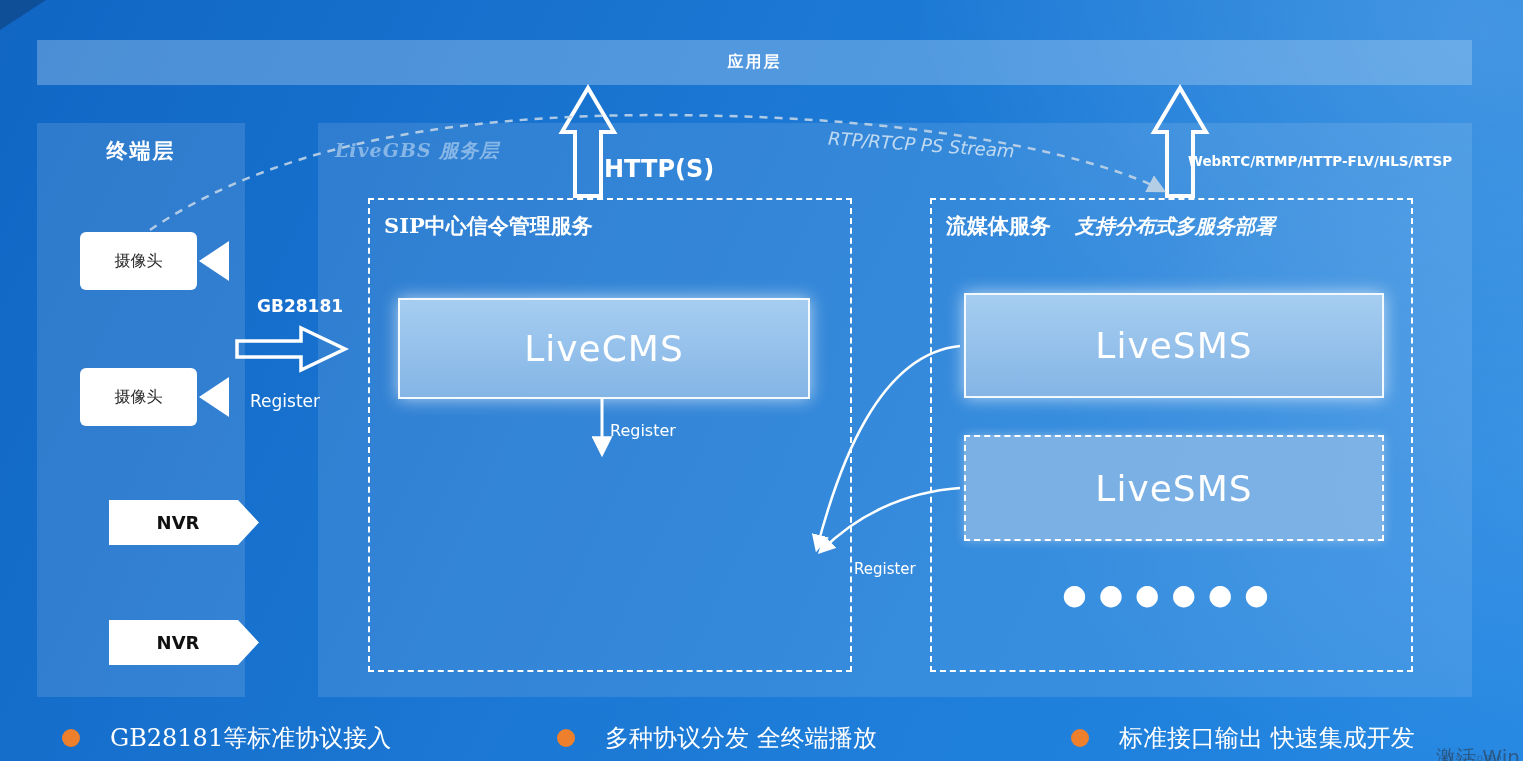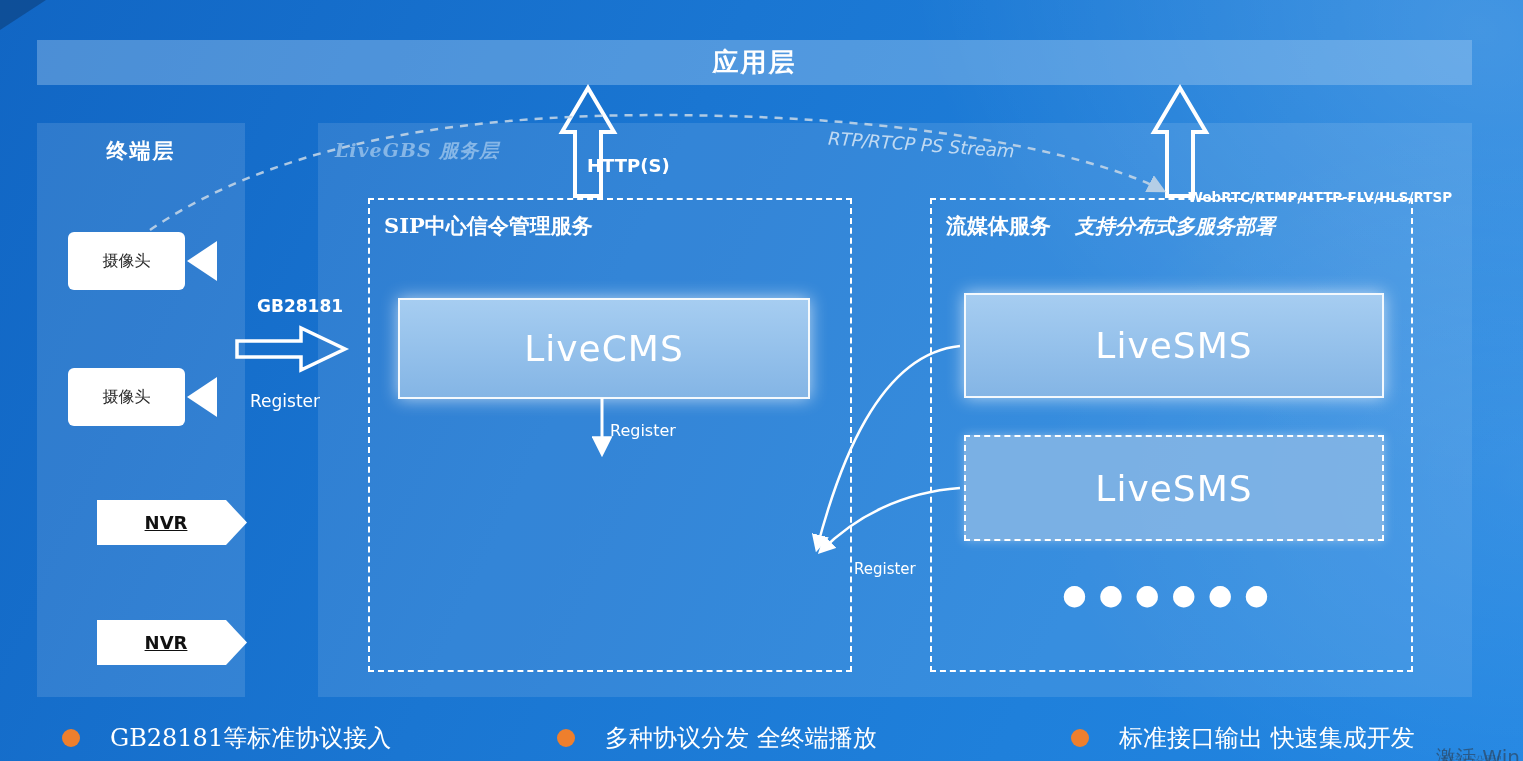--- a/index.html
+++ b/index.html
@@ -11,26 +11,26 @@
   
   .swoosh-a{position:absolute;left:880px;top:-420px;width:1200px;height:900px;border-radius:50%;
     background:radial-gradient(closest-side,rgba(255,255,255,0.16),rgba(255,255,255,0));transform:rotate(24deg);}
   .swoosh-b{position:absolute;left:1040px;top:120px;width:1000px;height:720px;border-radius:50%;
     background:radial-gradient(closest-side,rgba(255,255,255,0.10),rgba(255,255,255,0));}
   .corner-tri{position:absolute;left:0;top:0;width:0;height:0;
     border-top:30px solid rgba(12,52,100,0.45);border-right:46px solid transparent;}
   
   .app-layer{position:absolute;left:37px;top:40px;width:1435px;height:45px;
     background:rgba(170,208,242,0.38);display:flex;align-items:center;justify-content:center;z-index:1;}
-  .app-layer span{font-family:"DejaVu Serif","Liberation Serif",serif;font-weight:bold;font-size:26px;color:#fff;letter-spacing:2px;}
+  .app-layer span{font-family:"DejaVu Serif","Liberation Serif",serif;font-weight:bold;font-size:16px;color:#fff;letter-spacing:2px;}
   
   .terminal{position:absolute;left:37px;top:123px;width:208px;height:574px;background:rgba(255,255,255,0.12);z-index:1;}
   .terminal-title{position:absolute;left:0;top:14px;width:100%;text-align:center;
     font-family:"DejaVu Serif","Liberation Serif",serif;font-weight:bold;font-size:21px;color:#fff;letter-spacing:2px;}
-  .device{position:absolute;left:31px;text-decoration:underline;}
+  .device{position:absolute;left:43px;}
   .cam-body{position:absolute;left:0;top:0;width:117px;height:58px;background:#fff;border-radius:6px;
     display:flex;align-items:center;justify-content:center;font-size:16px;color:#2a2a2a;}
   .cam-lens{position:absolute;left:119px;top:9px;width:30px;height:40px;background:#fff;
     clip-path:polygon(0 50%,100% 0,100% 100%);}
   .nvr{width:150px;height:45px;background:#fff;clip-path:polygon(0 0,86% 0,100% 50%,86% 100%,0 100%);
     display:flex;align-items:center;justify-content:center;padding-right:12px;box-sizing:border-box;
     font-weight:bold;font-size:18px;color:#111;margin-left:29px;}
   
   .service{position:absolute;left:318px;top:123px;width:1154px;height:574px;background:rgba(255,255,255,0.11);z-index:1;}
   .gbs-label{position:absolute;left:17px;top:15px;font-style:italic;font-weight:bold;font-size:19px;
@@ -52,22 +52,22 @@
   .dots-row{position:absolute;left:0;top:378px;width:100%;text-align:center;color:#fff;
     font-size:28px;letter-spacing:12px;}
   
   .redis{position:absolute;left:26px;top:266px;width:414px;height:186px;
     background:linear-gradient(180deg,#9dc5ed,#84b6e6);border-radius:50% / 20%;}
   .redis-brand{position:absolute;left:18px;top:38px;display:flex;align-items:center;gap:6px;}
   .redis-brand .brand-text{font-weight:bold;font-size:22px;color:#17222b;}
   .redis-entries{position:absolute;left:140px;top:40px;color:#fff;font-size:16.5px;line-height:29px;}
   
   .lbl{position:absolute;color:#fff;font-weight:bold;white-space:nowrap;z-index:3;}
-  .lbl-http{left:587px;top:155px;font-size:18px;}
-  .lbl-webrtc{left:1188px;top:153px;font-size:13.5px;margin-top:36px;}
+  .lbl-http{left:604px;top:155px;font-size:24px;}
+  .lbl-webrtc{left:1188px;top:153px;font-size:13.5px;}
   .lbl-gb{left:257px;top:296px;font-size:17px;}
   .lbl-reg-left{left:250px;top:391px;font-size:17px;font-weight:normal;}
   .lbl-reg-mid{left:610px;top:421px;font-size:16px;font-weight:normal;}
   .lbl-reg-right{left:854px;top:560px;font-size:15px;font-weight:normal;}
   .lbl-rtp{left:828px;top:134px;font-size:18px;font-style:italic;font-weight:normal;
     color:rgba(216,231,246,0.85);transform:rotate(4deg);}
   
   .overlay{position:absolute;left:0;top:0;width:1523px;height:761px;z-index:2;pointer-events:none;}
   
   .legend-item{position:absolute;top:722px;display:flex;align-items:center;gap:30px;z-index:3;}

